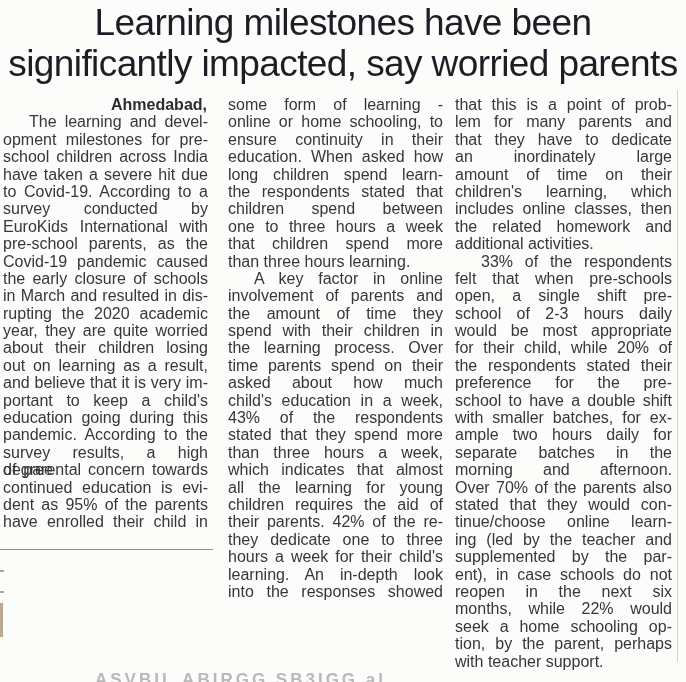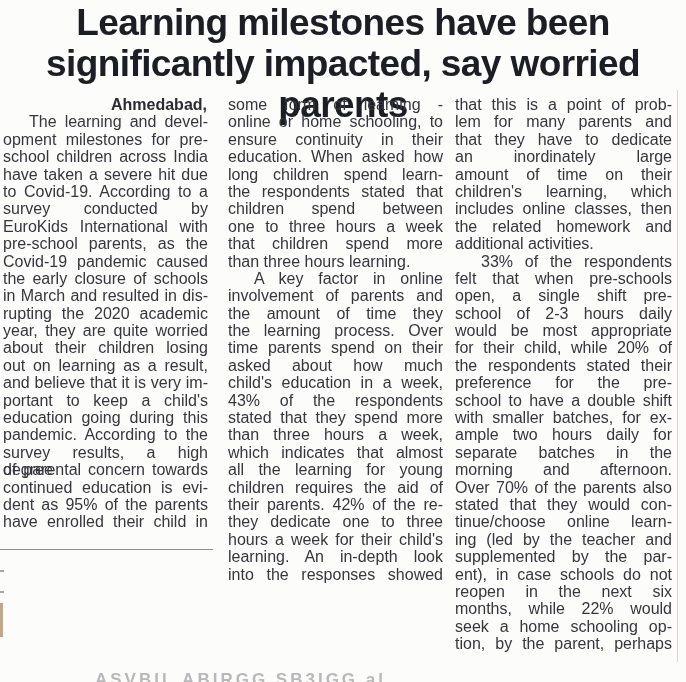--- a/index.html
+++ b/index.html
@@ -7,21 +7,21 @@
     width:686px;height:682px;overflow:hidden;
     background:#fcfcfa;
     font-family:"Liberation Sans", sans-serif;
     color:#36363e;
     position:relative;
   }
   .page{position:absolute;inset:0;}
   .headline{
     position:absolute;left:0;top:2px;width:560px;
     text-align:center;color:#1d1d26;
-    font-size:37px;line-height:41px;letter-spacing:-0.6px;font-weight:700;
+    font-size:37px;line-height:41px;letter-spacing:-0.6px;font-weight:400;
   }
   .hline{width:686px;}
   .col{position:absolute;top:96px;font-size:16px;}
   .dateline{
     font-weight:700;text-align:right;padding-right:1px;
     height:17.4px;line-height:17.4px;color:#2b2b33;
   }
   .line{
     height:17.4px;line-height:17.4px;
     text-align:justify;text-align-last:justify;
@@ -85,20 +85,21 @@
       <div class="line" style="">education. When asked how</div>
       <div class="line" style="">long children spend learn-</div>
       <div class="line" style="">the respondents stated that</div>
       <div class="line" style="">children spend between</div>
       <div class="line" style="">one to three hours a week</div>
       <div class="line" style="">that children spend more</div>
       <div class="line e" style="">than three hours learning.</div>
       <div class="line i" style="">A key factor in online</div>
       <div class="line" style="">involvement of parents and</div>
       <div class="line" style="">the amount of time they</div>
+      <div class="line" style="">spend with their children in</div>
       <div class="line" style="">the learning process. Over</div>
       <div class="line" style="">time parents spend on their</div>
       <div class="line" style="">asked about how much</div>
       <div class="line" style="">child's education in a week,</div>
       <div class="line" style="">43% of the respondents</div>
       <div class="line" style="">stated that they spend more</div>
       <div class="line" style="">than three hours a week,</div>
       <div class="line" style="">which indicates that almost</div>
       <div class="line" style="">all the learning for young</div>
       <div class="line" style="">children requires the aid of</div>
@@ -135,20 +136,21 @@
       <div class="line" style="">Over 70% of the parents also</div>
       <div class="line" style="">stated that they would con-</div>
       <div class="line" style="">tinue/choose online learn-</div>
       <div class="line" style="">ing (led by the teacher and</div>
       <div class="line" style="">supplemented by the par-</div>
       <div class="line" style="">ent), in case schools do not</div>
       <div class="line" style="">reopen in the next six</div>
       <div class="line" style="">months, while 22% would</div>
       <div class="line" style="">seek a home schooling op-</div>
       <div class="line" style="">tion, by the parent, perhaps</div>
+      <div class="line e" style="">with teacher support.</div>
     </div>
 
   <div class="hrule"></div>
   <div class="vrule"></div>
   <div class="mark mark1"></div>
   <div class="mark mark2"></div>
   <div class="tanbar"></div>
   <div class="bleed">ASVBIL ABIRGG SB3IGG      al</div>
 
 </div>

